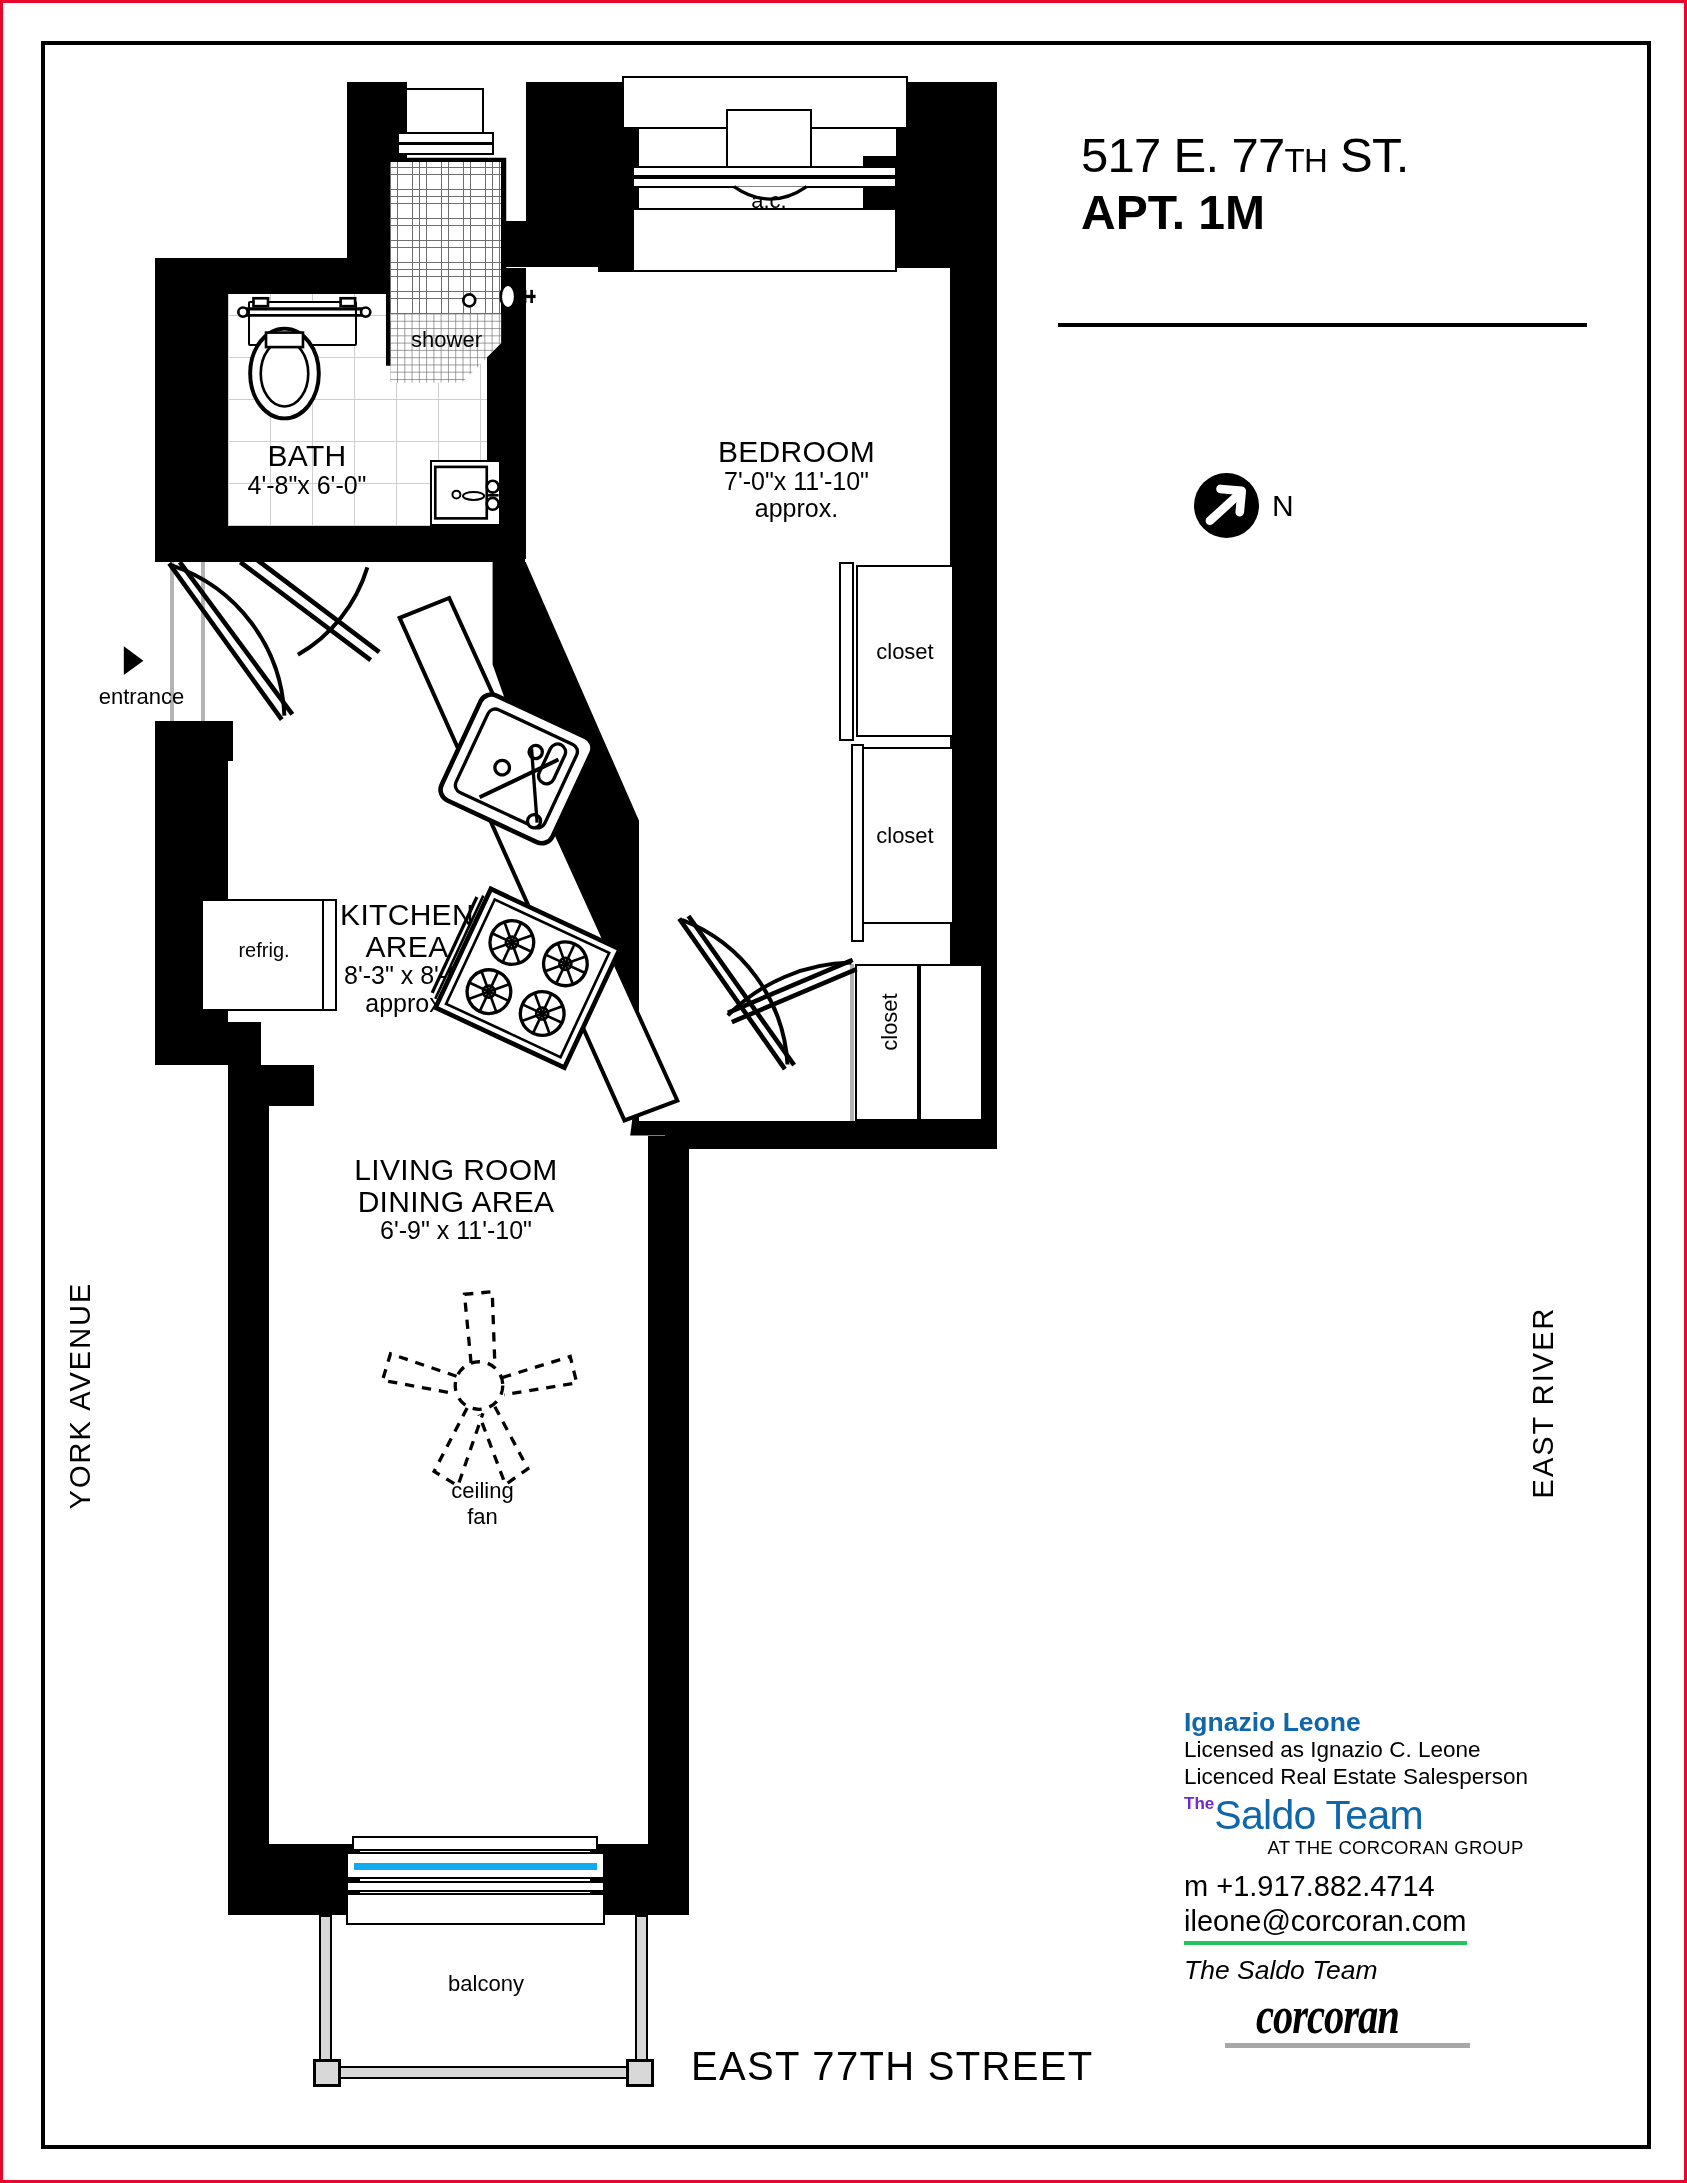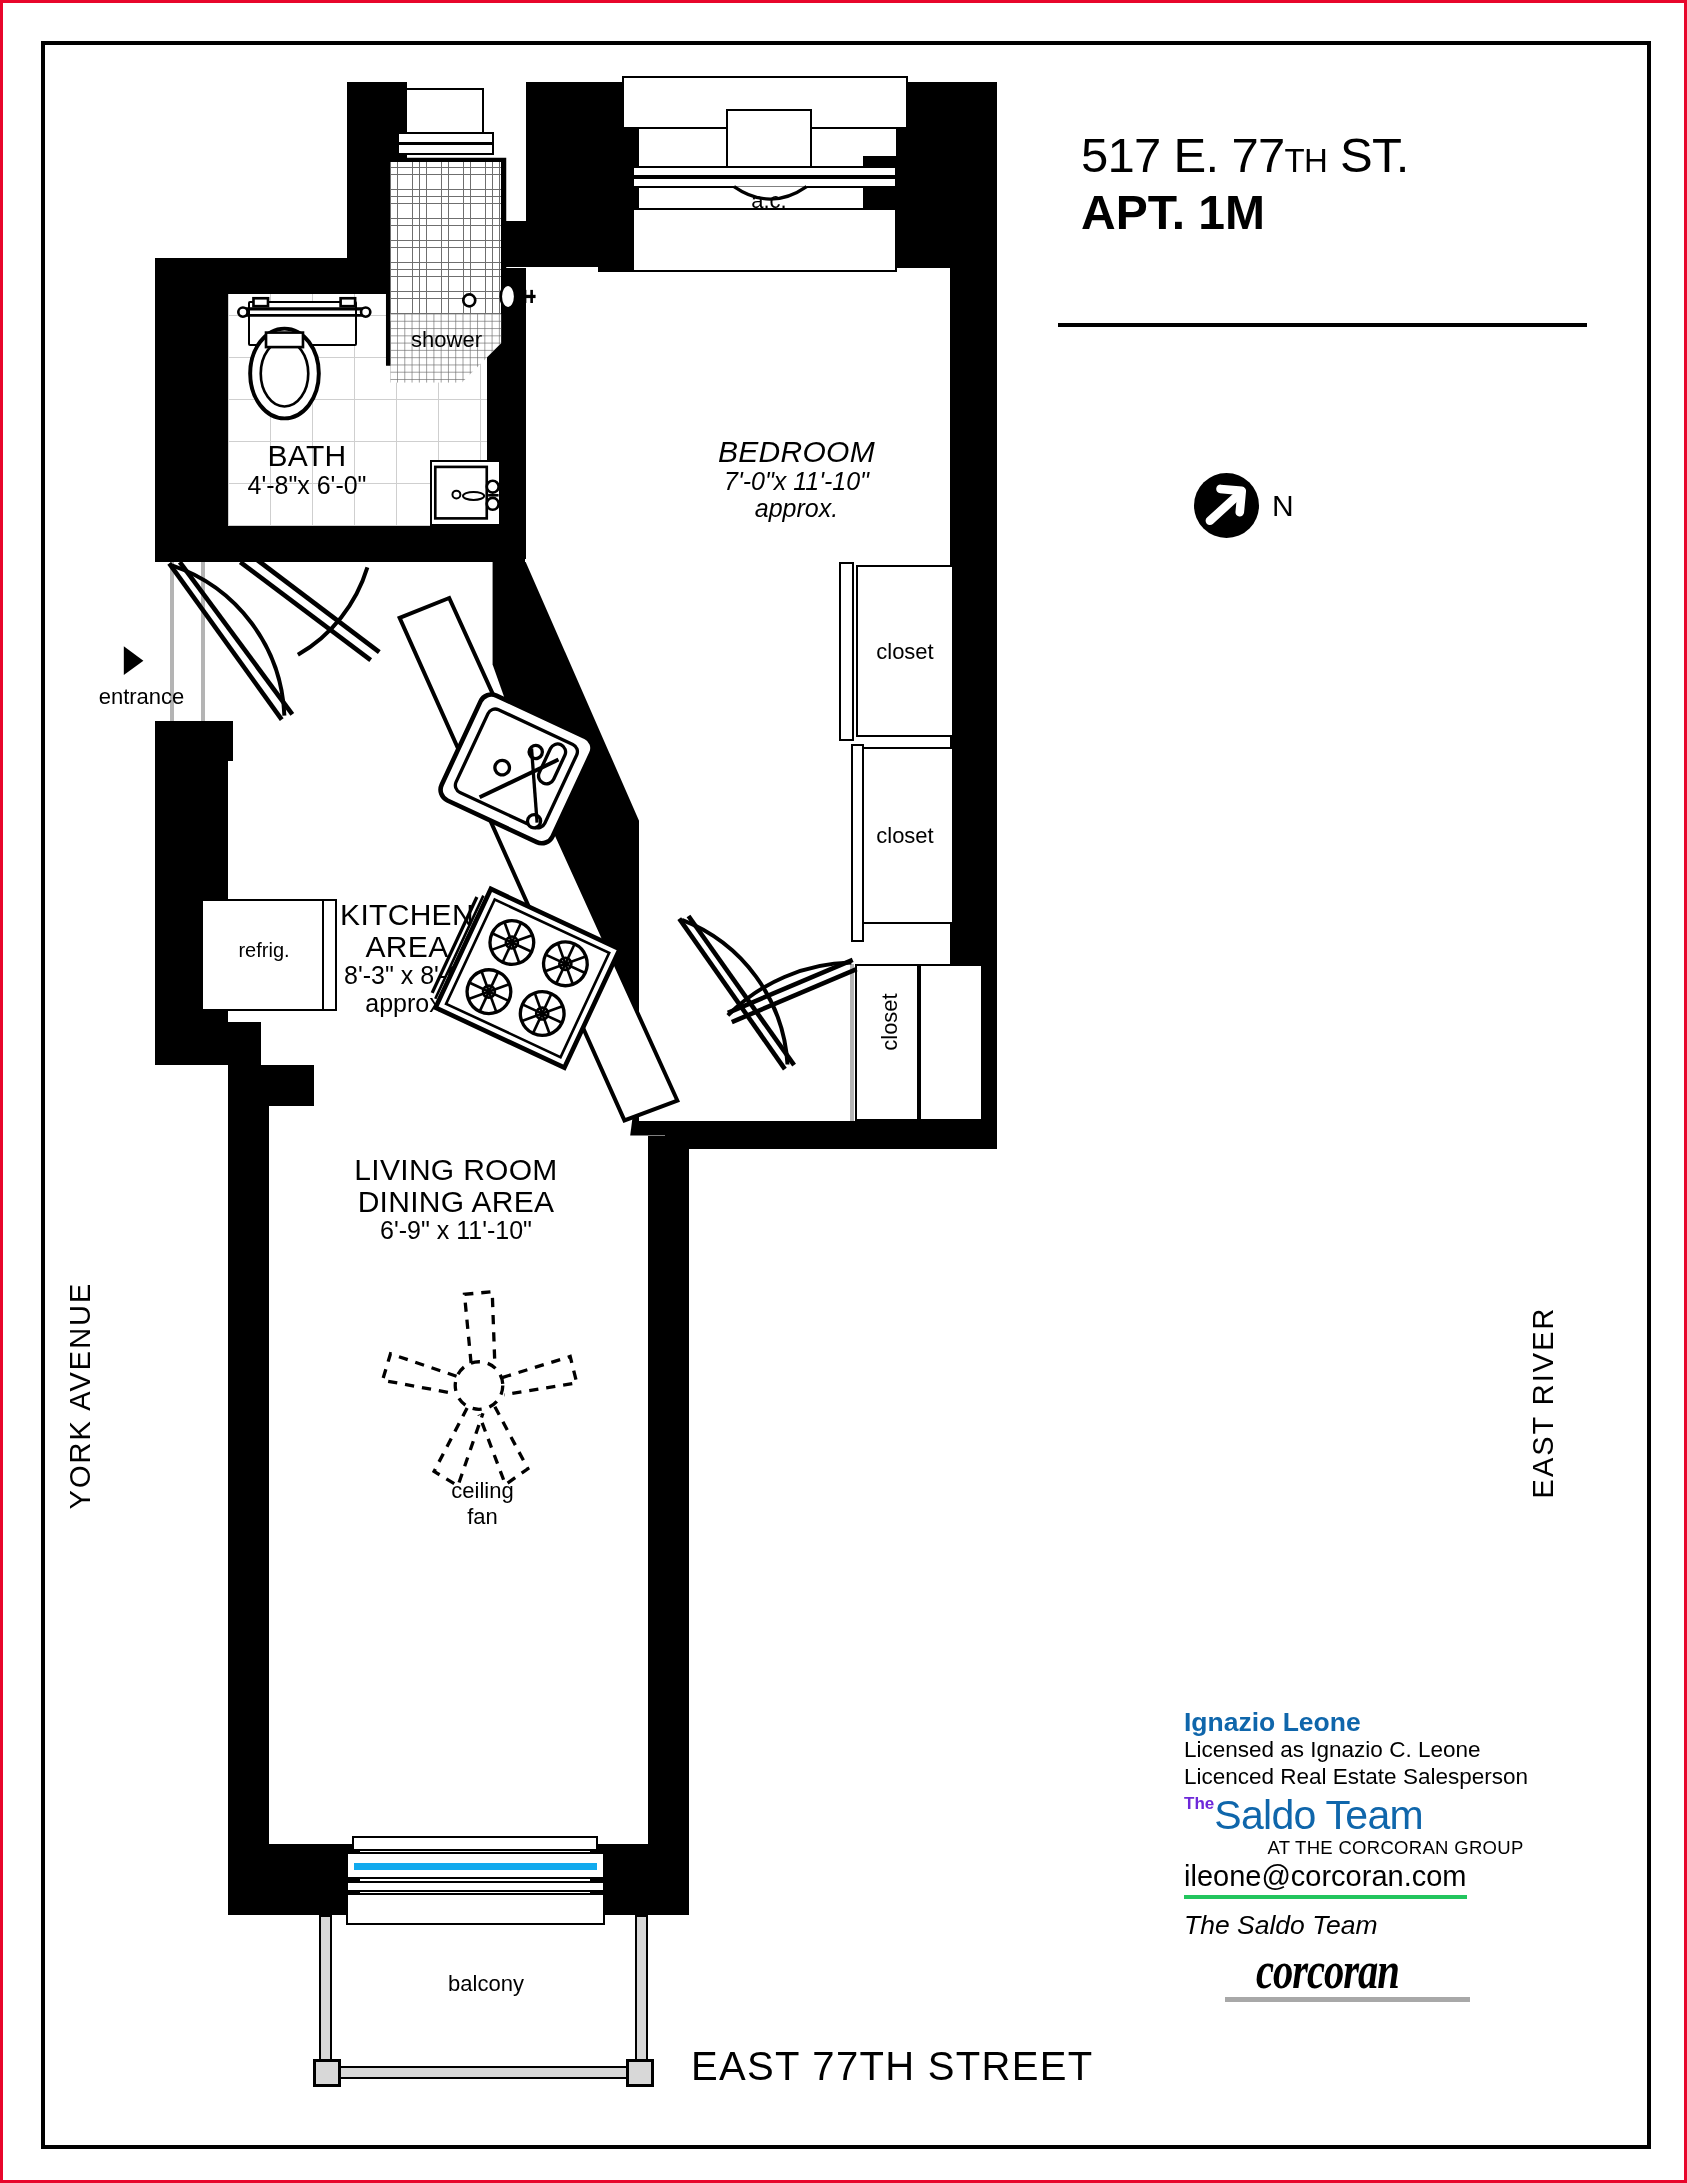--- a/index.html
+++ b/index.html
@@ -222,21 +222,21 @@
       <line x1="44" y1="12" x2="44" y2="32" stroke="#000" stroke-width="4"></line>
       <line x1="54" y1="12" x2="54" y2="32" stroke="#000" stroke-width="4"></line>
     </svg>
     <div class="rlabel small" style="left:384px;top:324px;width:119px;">shower</div>
 
     <div class="thin2" style="left:402px;top:85px;width:79px;height:53px;"></div>
     <div class="thin" style="left:394px;top:129px;width:97px;height:12px;"></div>
     <div class="thin" style="left:394px;top:140px;width:97px;height:12px;"></div>
 
     <div class="room" style="left:636px;top:265px;width:311px;height:853px;"></div>
-    <div class="rlabel" style="left:615px;top:433px;width:357px;font-style:italic;">
+    <div class="rlabel" style="left:615px;top:433px;width:357px;">
       <div class="rname">BEDROOM</div>
       <div class="rdim">7'-0"x 11'-10"</div>
       <div class="rdim">approx.</div>
     </div>
 
     <div class="thin2" style="left:619px;top:73px;width:286px;height:53px;"></div>
     <div class="thin2" style="left:723px;top:106px;width:86px;height:60px;"></div>
     <div class="thin" style="left:629px;top:163px;width:265px;height:10.6px;"></div>
     <div class="thin" style="left:629px;top:174px;width:265px;height:10.6px;"></div>
     <svg width="198" height="40" style="left:731px;top:182px;" viewBox="0 0 300 60">
@@ -388,20 +388,21 @@
   </div>
 
   <div id="agent">
     <div class="ag-name">Ignazio Leone</div>
     <div class="ag-lic">Licensed as Ignazio C. Leone</div>
     <div class="ag-lic">Licenced Real Estate Salesperson</div>
     <div class="ag-team">
       <span class="ag-the">The</span><span class="ag-saldo">Saldo Team</span>
     </div>
     <div class="ag-corc">AT THE CORCORAN GROUP</div>
+    <div class="ag-phone">m +1.917.882.4714</div>
     <div><span class="ag-email">ileone@corcoran.com</span></div>
     <div class="ag-italic">The Saldo Team</div>
     <div class="ag-logo">corcoran</div>
     <div class="ag-logo-rule"></div>
   </div>
 
 </div>
 
 
 </body></html>

